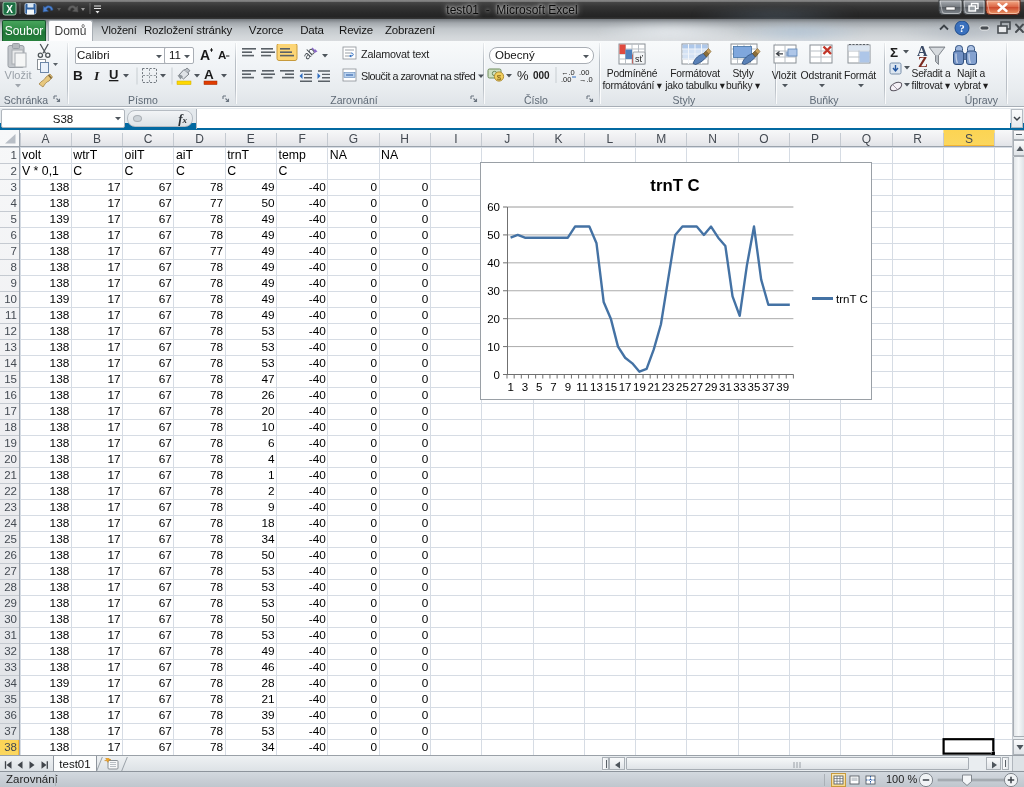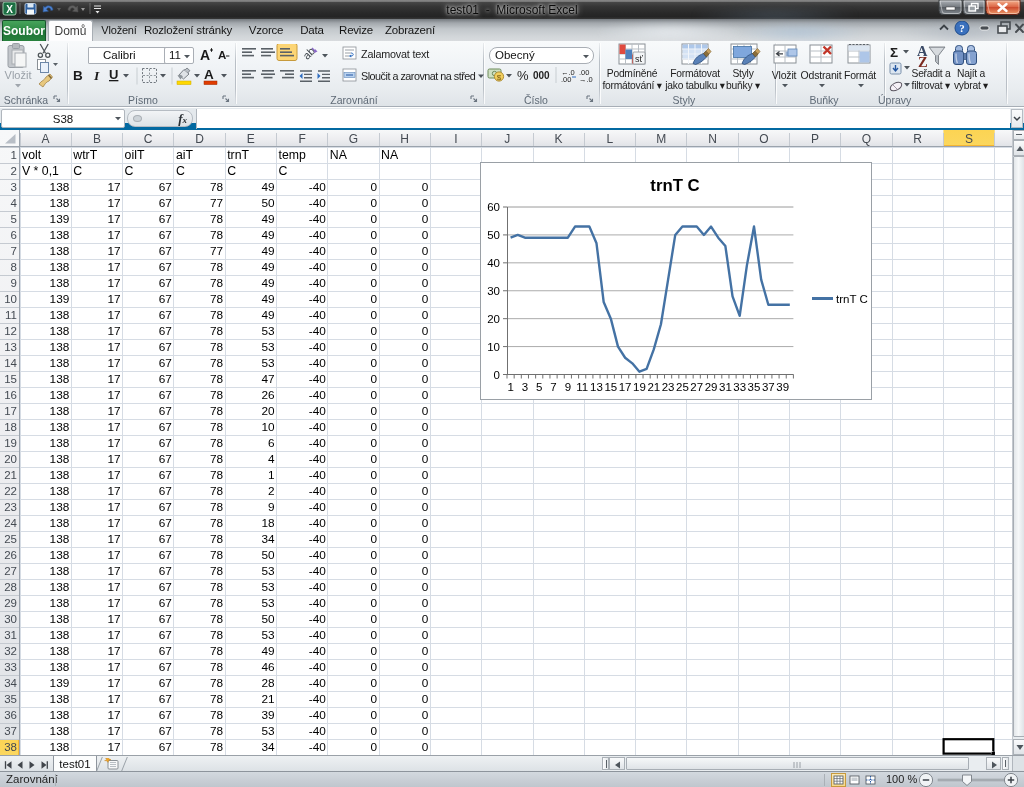--- a/index.html
+++ b/index.html
@@ -65,21 +65,21 @@
         </g>
 <g stroke="#fff" stroke-width="2.4" stroke-linecap="round">
           <path d="M60.5 4 l8 7 M68.5 4 l-8 7"></path>
         </g>
 </svg></div>
 <div class="abs" id="tabrow" style="left:0;top:19px;width:1024px;height:22px;background:linear-gradient(180deg,#74797e 0%,#a2a7ac 18%,#c2c7cb 45%,#d2d6d9 80%,#d8dbde 100%);overflow:hidden">
 <div class="abs" style="left:595px;top:2px;width:150px;height:22px;background:radial-gradient(ellipse at center,rgba(240,244,248,.7),rgba(240,244,248,0) 72%);filter:blur(3px)"></div>
 <div class="abs" style="left:735px;top:3px;width:130px;height:21px;background:radial-gradient(ellipse at center,rgba(165,192,218,.55),rgba(165,192,218,0) 72%);filter:blur(3px)"></div>
 <div class="abs" style="left:905px;top:4px;width:120px;height:20px;background:radial-gradient(ellipse at center,rgba(145,155,170,.35),rgba(145,155,170,0) 75%);filter:blur(3px)"></div>
 </div>
-<div class="abs" style="left:2px;top:20px;width:44px;height:21px;background:linear-gradient(180deg,#47a45b 0%,#2e8a45 45%,#1f7436 55%,#27813d 100%);border:1px solid #15542a;border-bottom:none;border-radius:2px 2px 0 0;color:#fff;font-size:12px;font-weight:bold;text-align:center;line-height:20px">Soubor</div>
+<div class="abs" style="left:2px;top:20px;width:44px;height:21px;background:linear-gradient(180deg,#47a45b 0%,#2e8a45 45%,#1f7436 55%,#27813d 100%);border:1px solid #15542a;border-bottom:none;border-radius:2px 2px 0 0;color:#fff;font-size:12px;font-weight:normal;text-align:center;line-height:20px">Soubor</div>
 <div class="abs" style="left:48px;top:20px;width:45px;height:21px;background:#fdfdfe;border:1px solid #a8aeb4;border-bottom:none;border-radius:2.5px 2.5px 0 0;color:#3e3e3e;font-size:12px;text-align:center;line-height:20px">Domů</div>
 <div class="abs" style="left:119px;top:21px;transform:translateX(-50%);height:20px;color:#141414;font-size:11px;letter-spacing:-.2px;white-space:nowrap;line-height:19px">Vložení</div>
 <div class="abs" style="left:188px;top:21px;transform:translateX(-50%);height:20px;color:#141414;font-size:11.5px;letter-spacing:-.2px;white-space:nowrap;line-height:19px">Rozložení stránky</div>
 <div class="abs" style="left:266px;top:21px;transform:translateX(-50%);height:20px;color:#141414;font-size:11.5px;letter-spacing:-.2px;white-space:nowrap;line-height:19px">Vzorce</div>
 <div class="abs" style="left:312px;top:21px;transform:translateX(-50%);height:20px;color:#141414;font-size:11.5px;letter-spacing:-.2px;white-space:nowrap;line-height:19px">Data</div>
 <div class="abs" style="left:356px;top:21px;transform:translateX(-50%);height:20px;color:#141414;font-size:11.5px;letter-spacing:-.2px;white-space:nowrap;line-height:19px">Revize</div>
 <div class="abs" style="left:410px;top:21px;transform:translateX(-50%);height:20px;color:#141414;font-size:11.5px;letter-spacing:-.2px;white-space:nowrap;line-height:19px">Zobrazení</div>
 <div class="abs" style="left:938px;top:21px;width:86px;height:15px">
 <svg width="86" height="15" xmlns="http://www.w3.org/2000/svg">
 <path d="M2 8.5 l4 -4 l4 4" fill="none" stroke="#3c4248" stroke-width="1.8"></path>
@@ -110,21 +110,21 @@
 <div class="abs" style="left:884px;top:43px;width:1px;height:61px;background:linear-gradient(180deg,rgba(160,166,173,.15),#b9bfc6 30%,#b9bfc6 75%,rgba(160,166,173,.1))"></div>
 <div class="abs" style="left:885px;top:43px;width:1px;height:61px;background:rgba(255,255,255,.8)"></div>
 <div class="abs" style="left:1006px;top:43px;width:1px;height:61px;background:linear-gradient(180deg,rgba(160,166,173,.15),#b9bfc6 30%,#b9bfc6 75%,rgba(160,166,173,.1))"></div>
 <div class="abs" style="left:1007px;top:43px;width:1px;height:61px;background:rgba(255,255,255,.8)"></div>
 <div class="abs" style="left:-34px;top:94px;width:120px;height:11px;text-align:center;font-size:10.5px;color:#5f6a76;white-space:nowrap">Schránka</div>
 <div class="abs" style="left:83px;top:94px;width:120px;height:11px;text-align:center;font-size:10.5px;color:#5f6a76;white-space:nowrap">Písmo</div>
 <div class="abs" style="left:294px;top:94px;width:120px;height:11px;text-align:center;font-size:10.5px;color:#5f6a76;white-space:nowrap">Zarovnání</div>
 <div class="abs" style="left:476px;top:94px;width:120px;height:11px;text-align:center;font-size:10.5px;color:#5f6a76;white-space:nowrap">Číslo</div>
 <div class="abs" style="left:624px;top:94px;width:120px;height:11px;text-align:center;font-size:10.5px;color:#5f6a76;white-space:nowrap">Styly</div>
 <div class="abs" style="left:764px;top:94px;width:120px;height:11px;text-align:center;font-size:10.5px;color:#5f6a76;white-space:nowrap">Buňky</div>
-<div class="abs" style="left:878px;top:94px;width:120px;height:11px;text-align:left;font-size:10.5px;color:#5f6a76;white-space:nowrap">Úpravy</div>
+<div class="abs" style="left:878px;top:94px;width:120px;height:11px;text-align:right;font-size:10.5px;color:#5f6a76;white-space:nowrap">Úpravy</div>
 <svg class="abs" style="left:0;top:95px" width="1024" height="10" xmlns="http://www.w3.org/2000/svg">
 <g transform="translate(53,0)" stroke="#6b7580" fill="none" stroke-width="1.1">
         <path d="M1 1 h3 M1 1 v3 M3.5 3.5 l3 3 M6.5 3.8 v2.7 h-2.7"></path>
       </g>
 <g transform="translate(222,0)" stroke="#6b7580" fill="none" stroke-width="1.1">
         <path d="M1 1 h3 M1 1 v3 M3.5 3.5 l3 3 M6.5 3.8 v2.7 h-2.7"></path>
       </g>
 <g transform="translate(470,0)" stroke="#6b7580" fill="none" stroke-width="1.1">
         <path d="M1 1 h3 M1 1 v3 M3.5 3.5 l3 3 M6.5 3.8 v2.7 h-2.7"></path>
       </g>
@@ -153,21 +153,21 @@
 <g transform="translate(1,16)">
 <rect x="0.5" y="0.5" width="8" height="10" fill="#fff" stroke="#8a9096"></rect>
 <rect x="3.5" y="3.5" width="8" height="10" fill="#eaf1fa" stroke="#6d87a8"></rect>
 <path d="M16 4 l5 0 l-2.5 3 z" fill="#5a6167"></path>
 </g>
 <g transform="translate(1,31)">
 <path d="M2 10 C5 6 7 7 9 3 L13 0 L15.5 3 L12 7 C9 8 8 10 6 13 Z" fill="#e8c87e" stroke="#a5854a" stroke-width=".8"></path>
 <path d="M11.5 1 L14.5 4.5" stroke="#7c6537" stroke-width="1.4"></path>
 </g>
 </svg>
-<div class="abs" style="left:88px;top:47px;width:92px;height:17px;background:#fff;border:1px solid #a9aeb5;border-radius:1px;font-size:11.5px;color:#111;line-height:15px;padding-left:14px">Calibri<svg style="position:absolute;right:3px;top:6px" width="8" height="5" xmlns="http://www.w3.org/2000/svg">
+<div class="abs" style="left:75px;top:47px;width:92px;height:17px;background:#fff;border:1px solid #a9aeb5;border-radius:1px;font-size:11.5px;color:#111;line-height:15px;padding-left:1px">Calibri<svg style="position:absolute;right:3px;top:6px" width="8" height="5" xmlns="http://www.w3.org/2000/svg">
         <path d="M1 1 h6 l-3 3.2 z" fill="#4e555c"></path>
       </svg></div>
 <div class="abs" style="left:164px;top:47px;width:30px;height:17px;background:#fff;border:1px solid #a9aeb5;border-radius:2px;font-size:11.5px;color:#111;line-height:15px;padding-left:4px">11<svg style="position:absolute;right:2px;top:6px" width="8" height="5" xmlns="http://www.w3.org/2000/svg">
         <path d="M1 1 h6 l-3 3.2 z" fill="#4e555c"></path>
       </svg></div>
 <svg class="abs" style="left:197px;top:46px" width="36" height="18" xmlns="http://www.w3.org/2000/svg">
 <text x="3" y="14" font-size="14" font-weight="bold" fill="#1a1a1a" font-family="Liberation Sans">A</text>
 <path d="M13 4 l3 0 M14.5 2.2 l0 3.6" stroke="#1a1a1a" stroke-width="1"></path>
 <text x="21" y="13" font-size="11.5" font-weight="bold" fill="#1a1a1a" font-family="Liberation Sans">A</text>
 <path d="M29 10 l3.4 0" stroke="#1a1a1a" stroke-width="1"></path>

